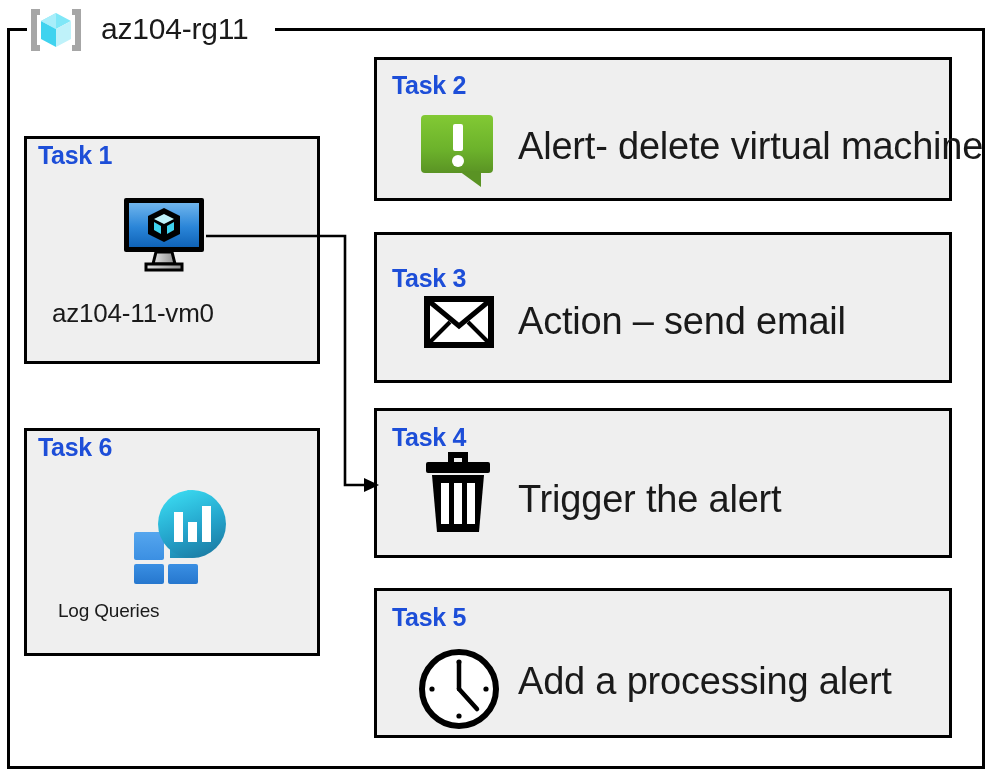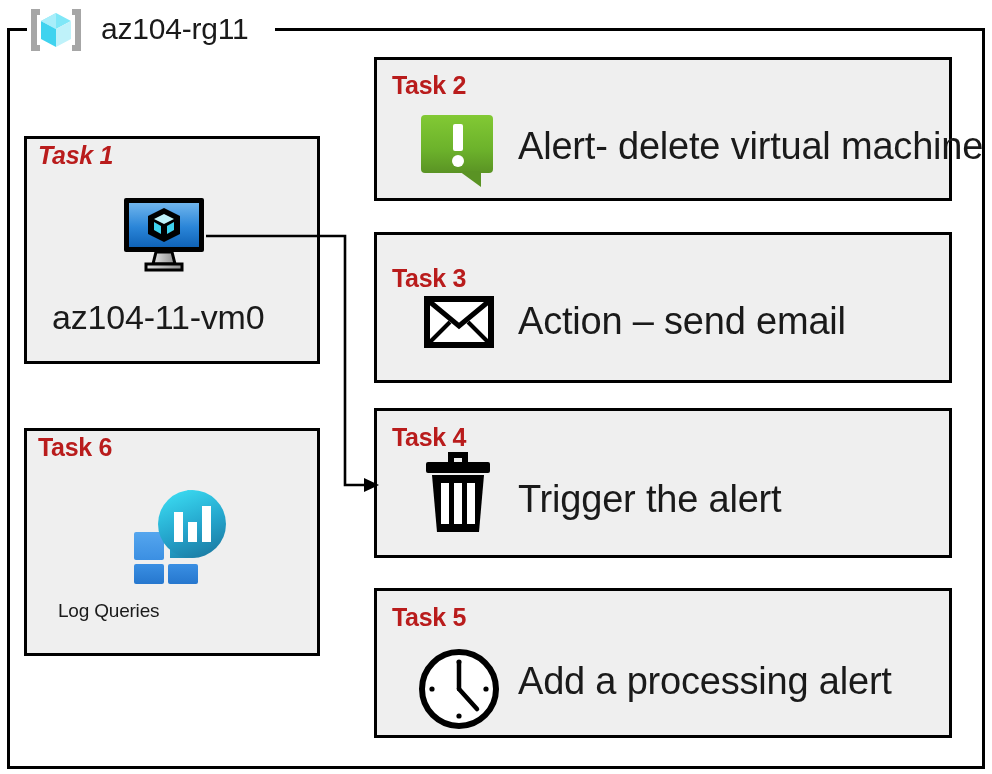--- a/index.html
+++ b/index.html
@@ -51,43 +51,43 @@
   .card {
     position: absolute;
     background: #efefef;
     border: 3px solid #000000;
     box-sizing: border-box;
   }
   .card-label {
     position: absolute;
     font-size: 25px;
     font-weight: bold;
-    color: #b91c1c;
+    color: #1d4ed8;
     white-space: nowrap;
     letter-spacing: -0.3px;
   }
   .card-text {
     position: absolute;
     font-size: 38px;
     color: #1a1a1a;
     white-space: nowrap;
     letter-spacing: -0.2px;
   }
   .card-icon {
     position: absolute;
   }
 
   
   #card-task1 { left: 24px; top: 136px; width: 296px; height: 228px; }
   #card-task6 { left: 24px; top: 428px; width: 296px; height: 228px; }
-  #label-task1 { left: 38px; top: 141px; font-style: italic; }
+  #label-task1 { left: 38px; top: 141px; }
   #label-task6 { left: 38px; top: 433px; }
   #icon-vm    { left: 120px; top: 196px; width: 92px; height: 78px; }
   #icon-loga  { left: 126px; top: 486px; width: 104px; height: 98px; }
-  #text-task1 { left: 52px; top: 298px; font-size: 34px; }
+  #text-task1 { left: 52px; top: 298px; font-size: 26px; }
   #text-task6 { left: 58px; top: 600px; font-size: 19px; }
 
   
   #card-task2 { left: 374px; top: 57px;  width: 578px; height: 144px; }
   #card-task3 { left: 374px; top: 232px; width: 578px; height: 151px; }
   #card-task4 { left: 374px; top: 408px; width: 578px; height: 150px; }
   #card-task5 { left: 374px; top: 588px; width: 578px; height: 150px; }
 
   #label-task2 { left: 392px; top: 71px; }
   #label-task3 { left: 392px; top: 264px; }

